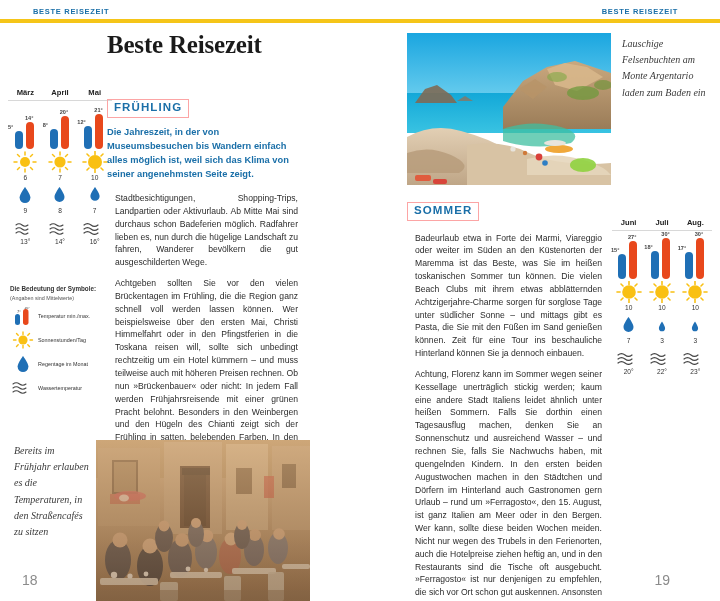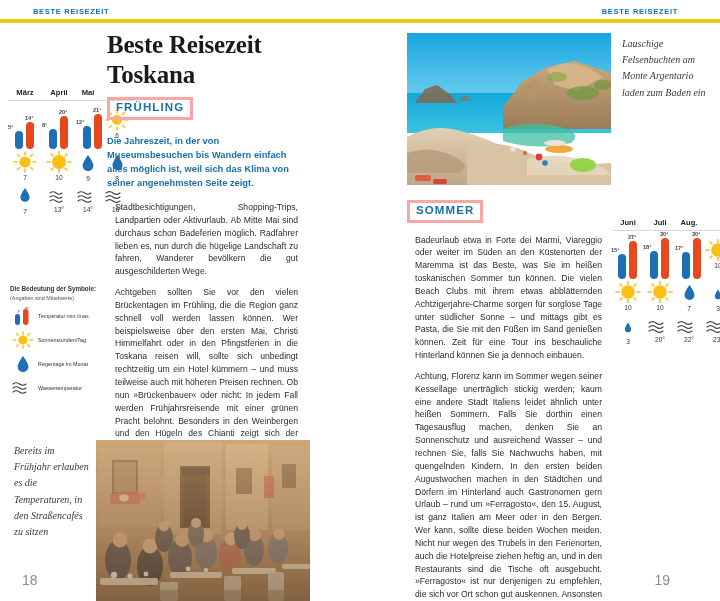--- a/index.html
+++ b/index.html
@@ -36,44 +36,44 @@
   .page-title {
     position: absolute; left: 107px; top: 30px; width: 250px;
     font-family: "Liberation Serif", serif;
     font-size: 25px; font-weight: bold; line-height: 1.18;
     color: #1a1a1a; letter-spacing: -0.2px;
   }
 
   
   .season-tag {
     display: inline-block;
-    border: 3px solid #fca5a5;
+    border: 1px solid #fca5a5;
     color: #1a6fa8;
     font-size: 11.5px; font-weight: bold; letter-spacing: 1.1px;
     padding: 2px 6px 3px 6px;
     line-height: 1;
   }
   .season-lead {
     color: #1a6fa8; font-weight: bold;
     font-size: 9.3px; line-height: 1.52;
-    margin-top: 14px;
+    margin-top: 7px;
   }
 
   
   .body-col {
     font-size: 8.6px; line-height: 1.495;
     color: #2b2b2b; text-align: justify;
   }
   .body-col p { margin: 8px; }
   .body-col p + p { margin-top: 0px; }
 
   
   .wx { position: absolute; }
   .wx-grid {
-    display: grid; grid-template-columns: repeat(4, 1fr);
+    display: grid; grid-template-columns: repeat(3, 1fr);
     width: 100%;
   }
   .wx-month {
     text-align: center;
     font-size: 7.6px; font-weight: bold; color: #222;
     padding-bottom: 3px;
   }
   .wx-sep {
     grid-column: 1 / -1; height: 1px; background: #d8d8d8;
     margin-bottom: 6px;
@@ -130,21 +130,20 @@
 
   <div class="rule"></div>
   <div class="runhead left">BESTE REISEZEIT</div>
   <div class="runhead right">BESTE REISEZEIT</div>
 
   <div class="folio left">18</div>
   <div class="folio right">19</div>
 
   <div class="page-title">
     <span>Beste Reisezeit</span><br>
-    <span>Toskana</span>
   </div>
 
   <div class="wx" style="left:8px; top:88px; width:104px;">
     <div class="wx-grid">
       <div class="wx-month">März</div>
       <div class="wx-month">April</div>
       <div class="wx-month">Mai</div>
       <div class="wx-sep"></div>
 
       <div class="wx-cell">

